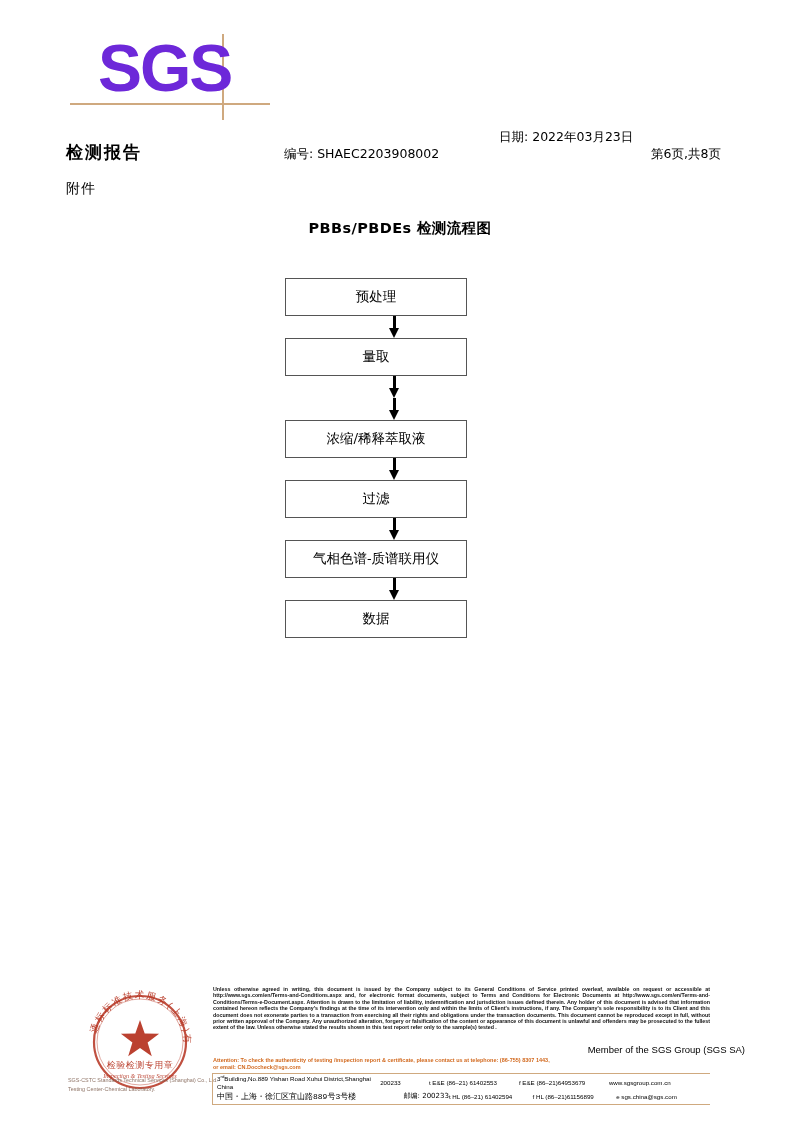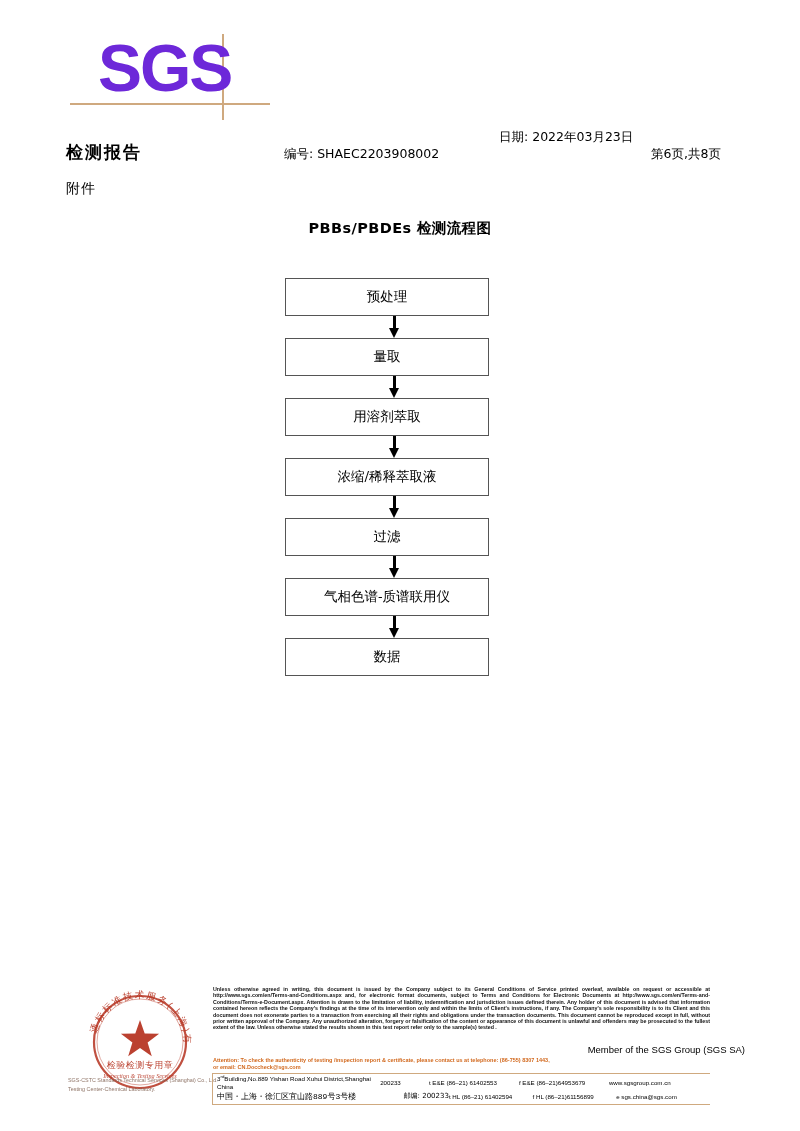--- a/index.html
+++ b/index.html
@@ -107,21 +107,21 @@
     font-family: "DejaVu Sans", sans-serif;
     letter-spacing: 0.4px;
   }
   .flow-wrap {
     position: absolute;
     left: 285px;
     top: 278px;
     width: 218px;
   }
   .flow-box {
-    width: 204px;
+    width: 182px;
     height: 38px;
     box-sizing: border-box;
     border: 1.4px solid #555;
     display: flex;
     align-items: center;
     justify-content: center;
     font-size: 13.5px;
     font-family: "DejaVu Serif", "DejaVu Sans", serif;
     background: #fff;
     color: #000;
@@ -286,23 +286,20 @@
   </div>
 
   <div class="flow-box">
     <span>量取</span>
   </div>
   <div class="flow-arrow">
     <div class="shaft"></div>
     <div class="head"></div>
   </div>
 
-  <div class="flow-box">
-    <span>用溶剂萃取</span>
-  </div>
   <div class="flow-arrow">
     <div class="shaft"></div>
     <div class="head"></div>
   </div>
 
   <div class="flow-box">
     <span>浓缩/稀释萃取液</span>
   </div>
   <div class="flow-arrow">
     <div class="shaft"></div>

